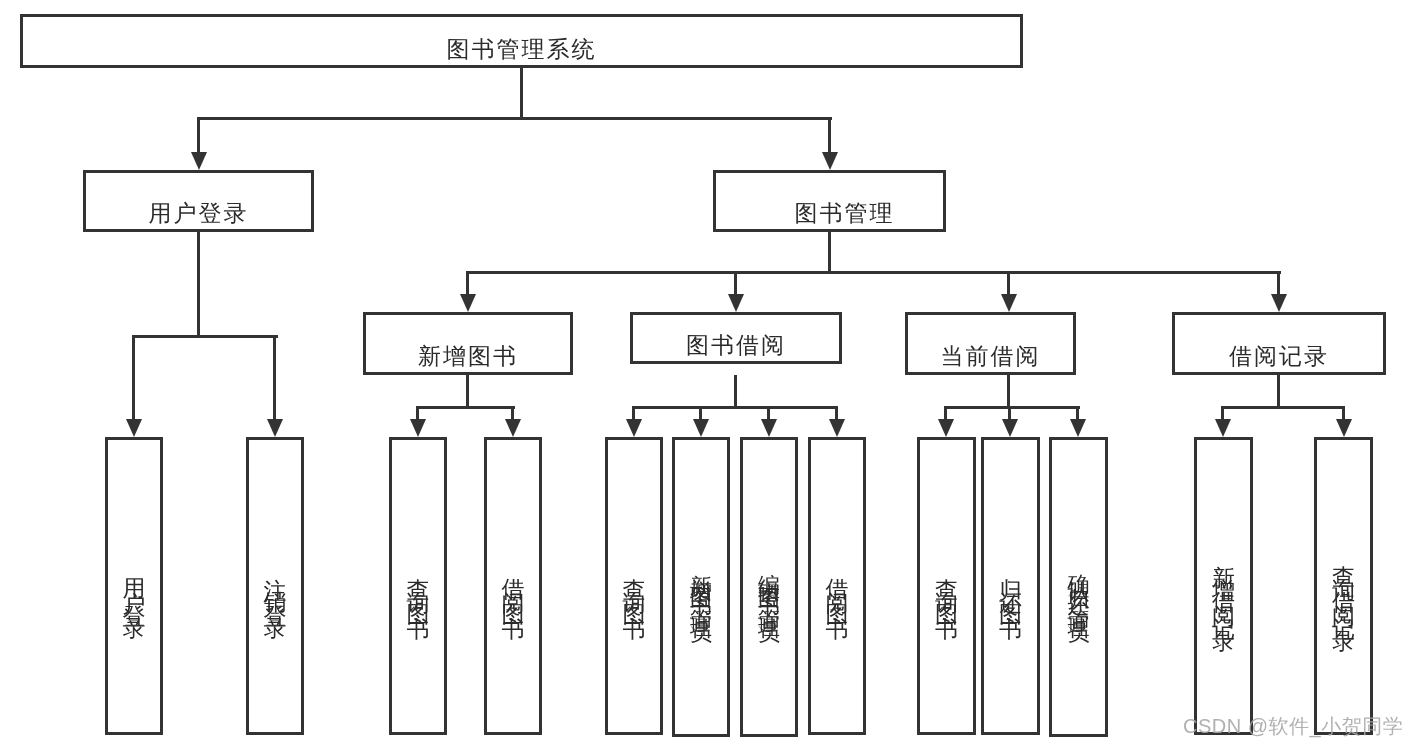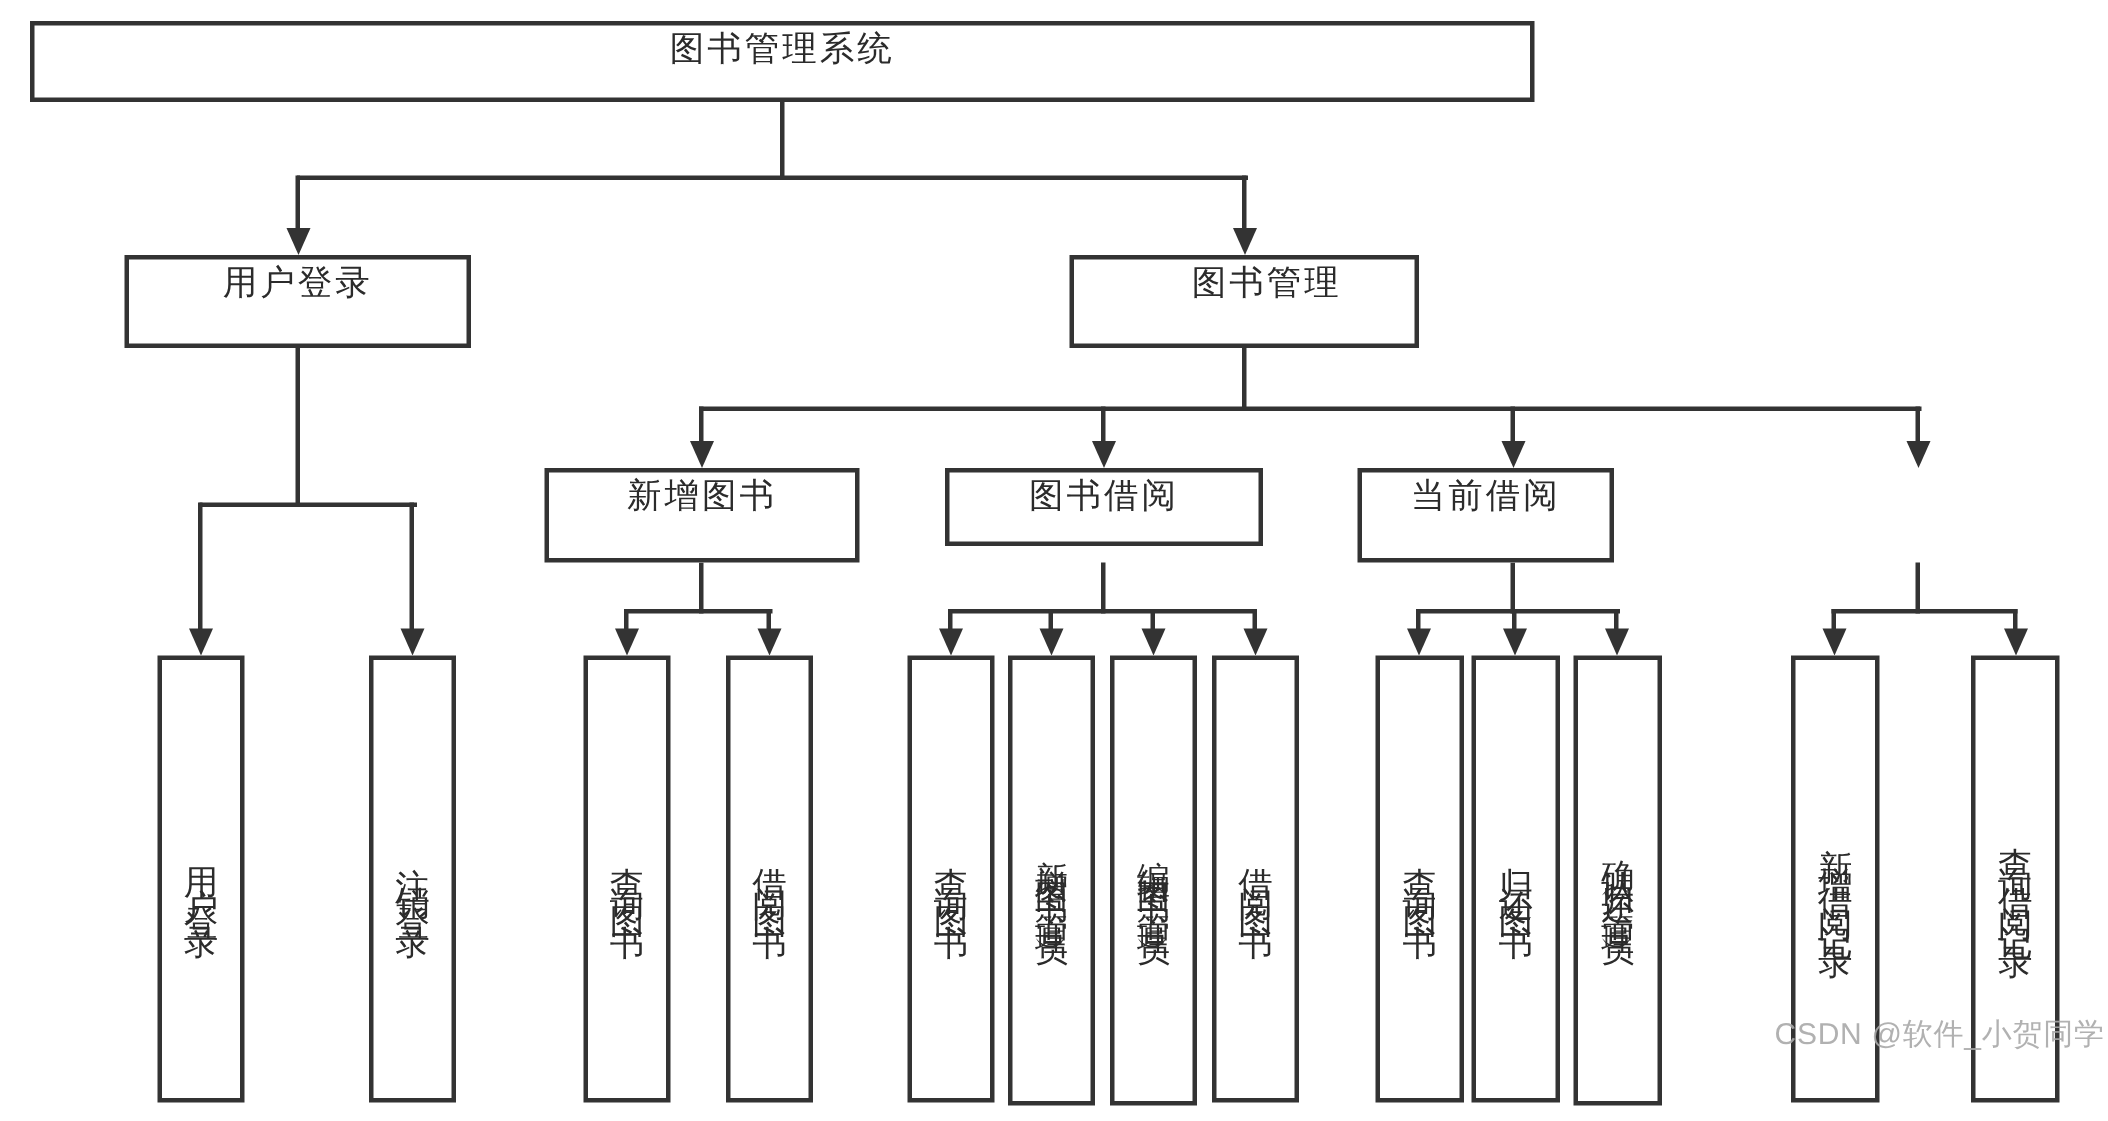--- a/index.html
+++ b/index.html
@@ -2,40 +2,40 @@
 <html><head>
 <meta charset="utf-8">
 <style>
   html,body{margin:0;padding:0;background:#ffffff;}
   #stage{
     position:relative;width:1405px;height:747px;background:#ffffff;
     font-family:"Liberation Sans", sans-serif;color:#2b2b2b;overflow:hidden;
   }
   .node{
     position:absolute;box-sizing:border-box;border:3px solid #333333;background:#ffffff;
-    display:flex;align-items:flex-start;justify-content:center;
+    display:flex;align-items:flex-end;justify-content:center;
     font-size:23px;letter-spacing:2px;color:#2b2b2b;z-index:3;
   }
   .leaf{
     position:absolute;box-sizing:border-box;border:3px solid #333333;background:#ffffff;
     display:flex;align-items:center;justify-content:center;z-index:3;
   }
   .leaf .vtext{
     writing-mode:vertical-rl;text-orientation:mixed;
     font-size:23px;letter-spacing:13px;color:#2b2b2b;line-height:1;
   }
   .leaf .vtext.long{font-size:22px;letter-spacing:7px;}
   .h,.v{position:absolute;background:#333333;z-index:1;}
   .arrow{
     position:absolute;width:0;height:0;z-index:2;
     border-left:8px solid transparent;border-right:8px solid transparent;
     border-top:18px solid #333333;
   }
   .watermark{
-    position:absolute;left:1183px;top:676px;z-index:5;
+    position:absolute;left:1183px;top:713px;z-index:5;
     font-size:20px;color:rgba(168,168,168,0.9);letter-spacing:0.5px;white-space:nowrap;
   }
 </style>
 </head>
 <body>
 
 <div id="stage">
 
   <div class="v" style="left:520px;top:68px;width:3px;height:52px;"></div>
   <div class="h" style="left:198px;top:117px;width:634px;height:3px;"></div>
@@ -109,20 +109,23 @@
 
   <div class="node" style="left:363px;top:312px;width:210px;height:63px;">
     <span>新增图书</span>
   </div>
   <div class="node" style="left:630px;top:312px;width:212px;height:52px;">
     <span>图书借阅</span>
   </div>
   <div class="node" style="left:905px;top:312px;width:171px;height:63px;">
     <span>当前借阅</span>
   </div>
+  <div class="node" style="left:1172px;top:312px;width:214px;height:63px;">
+    <span>借阅记录</span>
+  </div>
 
   <div class="leaf" style="left:105px;top:437px;width:58px;height:298px;">
     <span class="vtext">用户登录</span>
   </div>
   <div class="leaf" style="left:246px;top:437px;width:58px;height:298px;">
     <span class="vtext">注销登录</span>
   </div>
 
   <div class="leaf" style="left:389px;top:437px;width:58px;height:298px;">
     <span class="vtext">查询图书</span>

